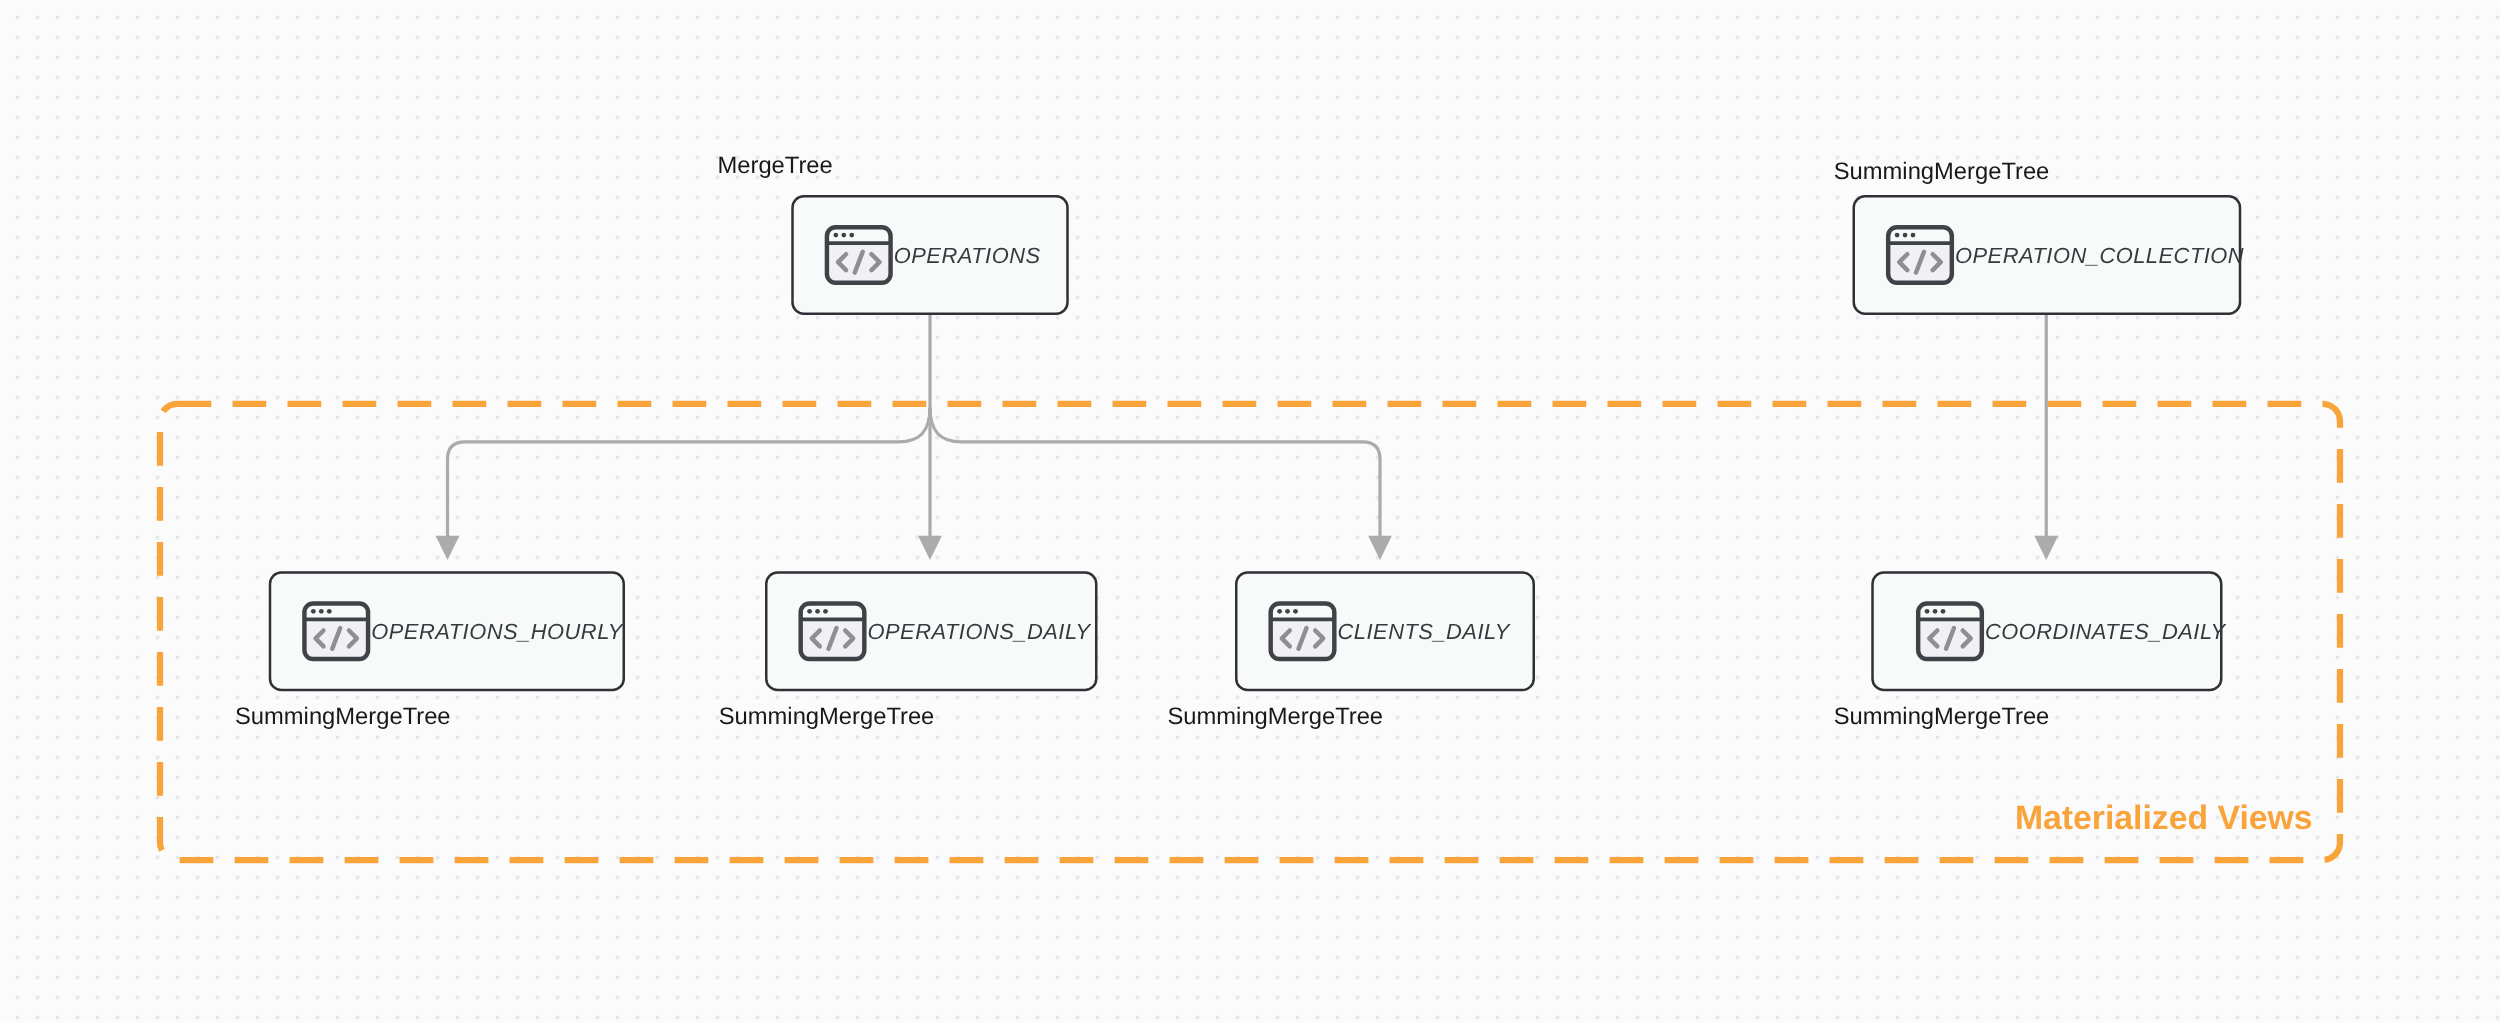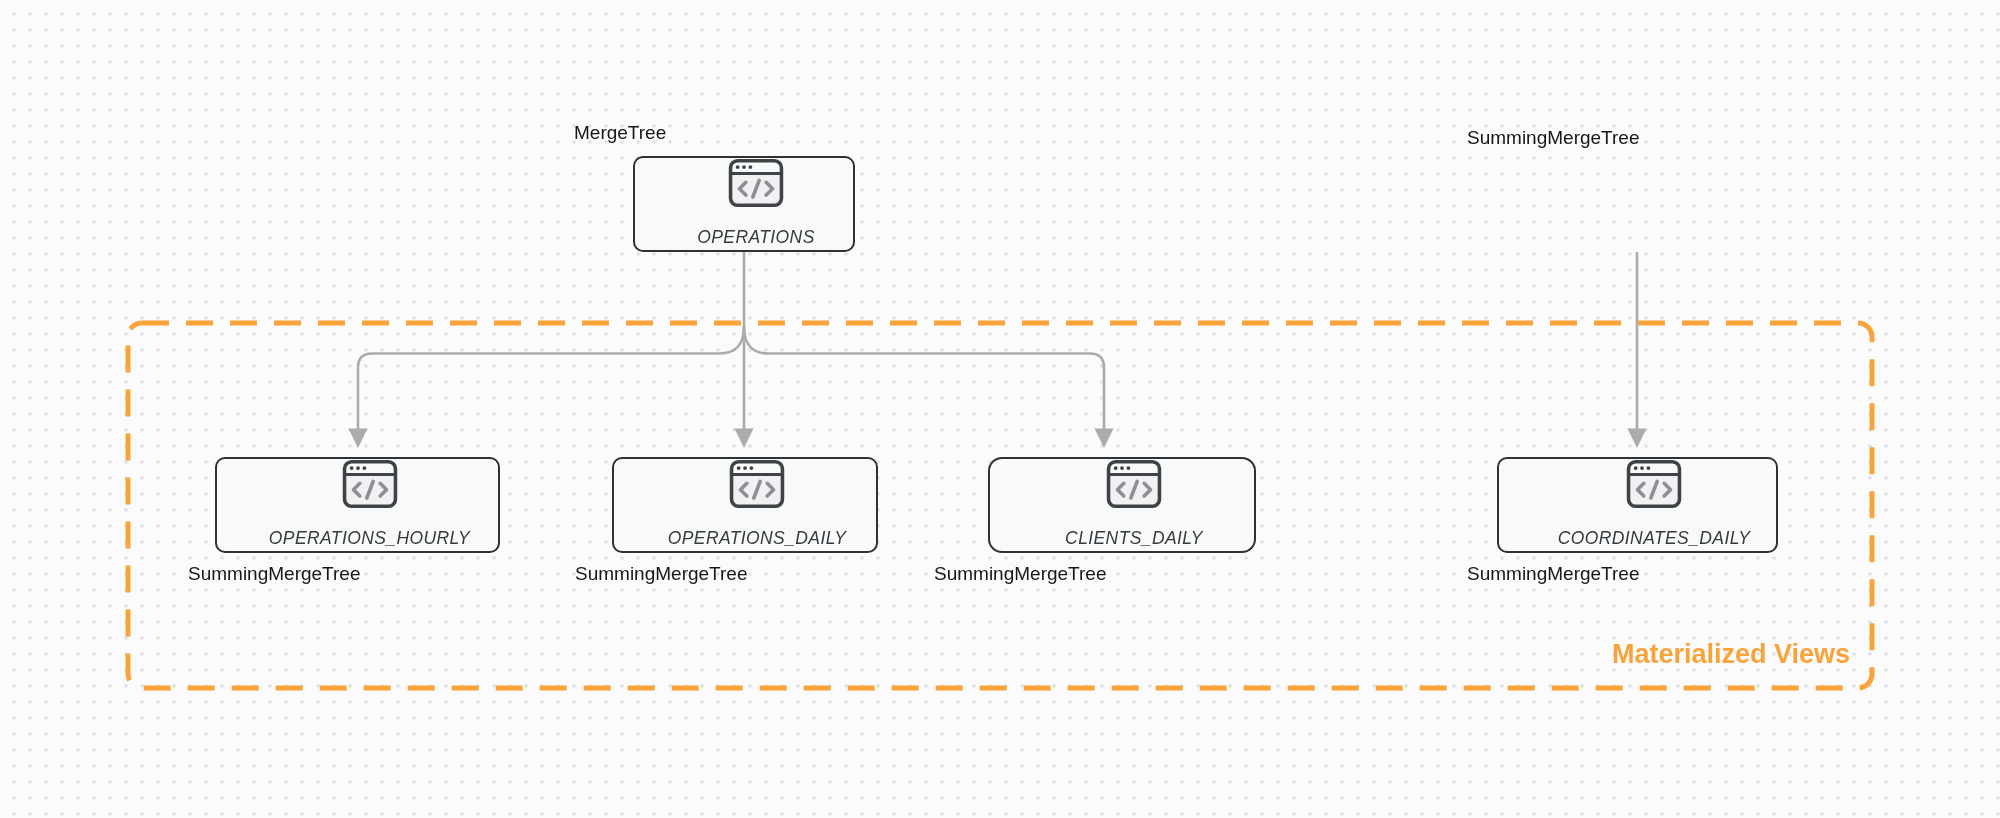--- a/index.html
+++ b/index.html
@@ -31,25 +31,23 @@
     stroke-width: 5;
     stroke-dasharray: 27 17;
     fill: none;
   }
   .node {
     position: absolute;
     height: 96px;
     display: flex;
     align-items: center;
     padding-left: 24px;
-    gap: 19px;
     background: var(--node-fill, #F8F9F9);
     border: 2.6px solid var(--node-border, #2E3136);
     border-radius: 10px;
-    flex-direction: column;
   }
   .node-icon { width: 56px; height: 50px; flex: 0 0 auto; display: block; }
   .node-text {
     font-style: italic;
     font-weight: 500;
     font-size: 17.5px;
     letter-spacing: 0.4px;
     color: var(--node-text, #36393E);
     white-space: nowrap;
   }
@@ -102,20 +100,32 @@
       <rect x="2" y="2" width="40" height="35" rx="5.5" fill="none" stroke="#3F4247" stroke-width="2.8"></rect>
       <line x1="2.5" y1="12" x2="41.5" y2="12" stroke="#3F4247" stroke-width="2.4"></line>
       <circle cx="7.6" cy="7" r="1.5" fill="#3F4247"></circle>
       <circle cx="12.6" cy="7" r="1.5" fill="#3F4247"></circle>
       <circle cx="17.6" cy="7" r="1.5" fill="#3F4247"></circle>
       <path d="M14,19 L9,24 L14,29 M30,19 L35,24 L30,29 M24.5,17.5 L19.5,30.5" fill="none" stroke="#8E8E93" stroke-width="2.8" stroke-linecap="round" stroke-linejoin="round"></path>
     </svg>
     <span class="node-text">OPERATIONS</span>
   </div>
 
+  <div class="node" style="left:1482px; top:156px; width:311px;">
+    <svg class="node-icon" viewBox="0 0 44 39">
+      <rect x="3.5" y="12" width="37" height="23.5" rx="3" fill="#F1F1F3"></rect>
+      <rect x="2" y="2" width="40" height="35" rx="5.5" fill="none" stroke="#3F4247" stroke-width="2.8"></rect>
+      <line x1="2.5" y1="12" x2="41.5" y2="12" stroke="#3F4247" stroke-width="2.4"></line>
+      <circle cx="7.6" cy="7" r="1.5" fill="#3F4247"></circle>
+      <circle cx="12.6" cy="7" r="1.5" fill="#3F4247"></circle>
+      <circle cx="17.6" cy="7" r="1.5" fill="#3F4247"></circle>
+      <path d="M14,19 L9,24 L14,29 M30,19 L35,24 L30,29 M24.5,17.5 L19.5,30.5" fill="none" stroke="#8E8E93" stroke-width="2.8" stroke-linecap="round" stroke-linejoin="round"></path>
+    </svg>
+    <span class="node-text">OPERATION_COLLECTION</span>
+  </div>
 
   <div class="node" style="left:215px; top:457px; width:285px;">
     <svg class="node-icon" viewBox="0 0 44 39">
       <rect x="3.5" y="12" width="37" height="23.5" rx="3" fill="#F1F1F3"></rect>
       <rect x="2" y="2" width="40" height="35" rx="5.5" fill="none" stroke="#3F4247" stroke-width="2.8"></rect>
       <line x1="2.5" y1="12" x2="41.5" y2="12" stroke="#3F4247" stroke-width="2.4"></line>
       <circle cx="7.6" cy="7" r="1.5" fill="#3F4247"></circle>
       <circle cx="12.6" cy="7" r="1.5" fill="#3F4247"></circle>
       <circle cx="17.6" cy="7" r="1.5" fill="#3F4247"></circle>
       <path d="M14,19 L9,24 L14,29 M30,19 L35,24 L30,29 M24.5,17.5 L19.5,30.5" fill="none" stroke="#8E8E93" stroke-width="2.8" stroke-linecap="round" stroke-linejoin="round"></path>
@@ -129,21 +139,21 @@
       <rect x="2" y="2" width="40" height="35" rx="5.5" fill="none" stroke="#3F4247" stroke-width="2.8"></rect>
       <line x1="2.5" y1="12" x2="41.5" y2="12" stroke="#3F4247" stroke-width="2.4"></line>
       <circle cx="7.6" cy="7" r="1.5" fill="#3F4247"></circle>
       <circle cx="12.6" cy="7" r="1.5" fill="#3F4247"></circle>
       <circle cx="17.6" cy="7" r="1.5" fill="#3F4247"></circle>
       <path d="M14,19 L9,24 L14,29 M30,19 L35,24 L30,29 M24.5,17.5 L19.5,30.5" fill="none" stroke="#8E8E93" stroke-width="2.8" stroke-linecap="round" stroke-linejoin="round"></path>
     </svg>
     <span class="node-text">OPERATIONS_DAILY</span>
   </div>
 
-  <div class="node" style="left:988px; top:457px; width:268px;border-radius:14px;">
+  <div class="node" style="left:988px; top:457px; width:240px;">
     <svg class="node-icon" viewBox="0 0 44 39">
       <rect x="3.5" y="12" width="37" height="23.5" rx="3" fill="#F1F1F3"></rect>
       <rect x="2" y="2" width="40" height="35" rx="5.5" fill="none" stroke="#3F4247" stroke-width="2.8"></rect>
       <line x1="2.5" y1="12" x2="41.5" y2="12" stroke="#3F4247" stroke-width="2.4"></line>
       <circle cx="7.6" cy="7" r="1.5" fill="#3F4247"></circle>
       <circle cx="12.6" cy="7" r="1.5" fill="#3F4247"></circle>
       <circle cx="17.6" cy="7" r="1.5" fill="#3F4247"></circle>
       <path d="M14,19 L9,24 L14,29 M30,19 L35,24 L30,29 M24.5,17.5 L19.5,30.5" fill="none" stroke="#8E8E93" stroke-width="2.8" stroke-linecap="round" stroke-linejoin="round"></path>
     </svg>
     <span class="node-text">CLIENTS_DAILY</span>

